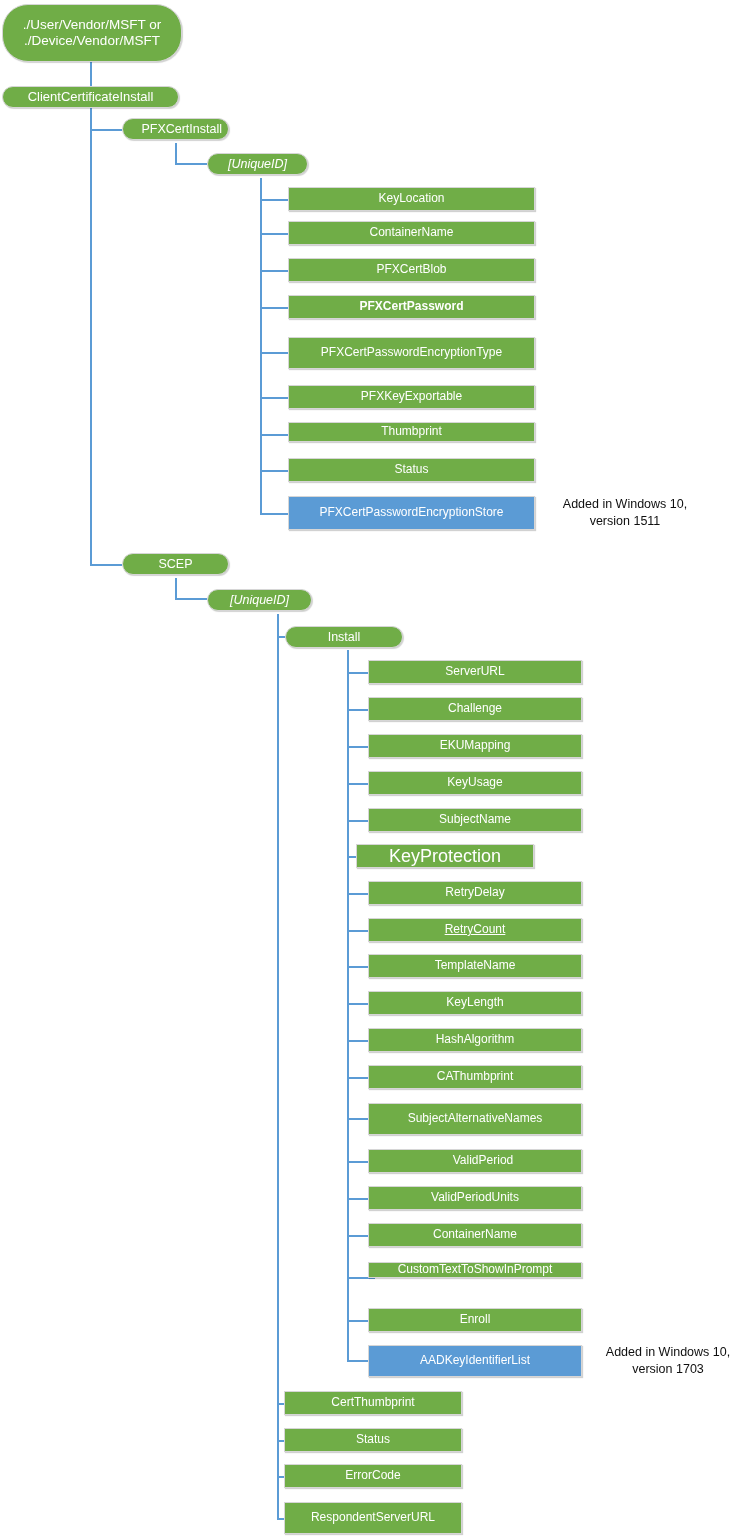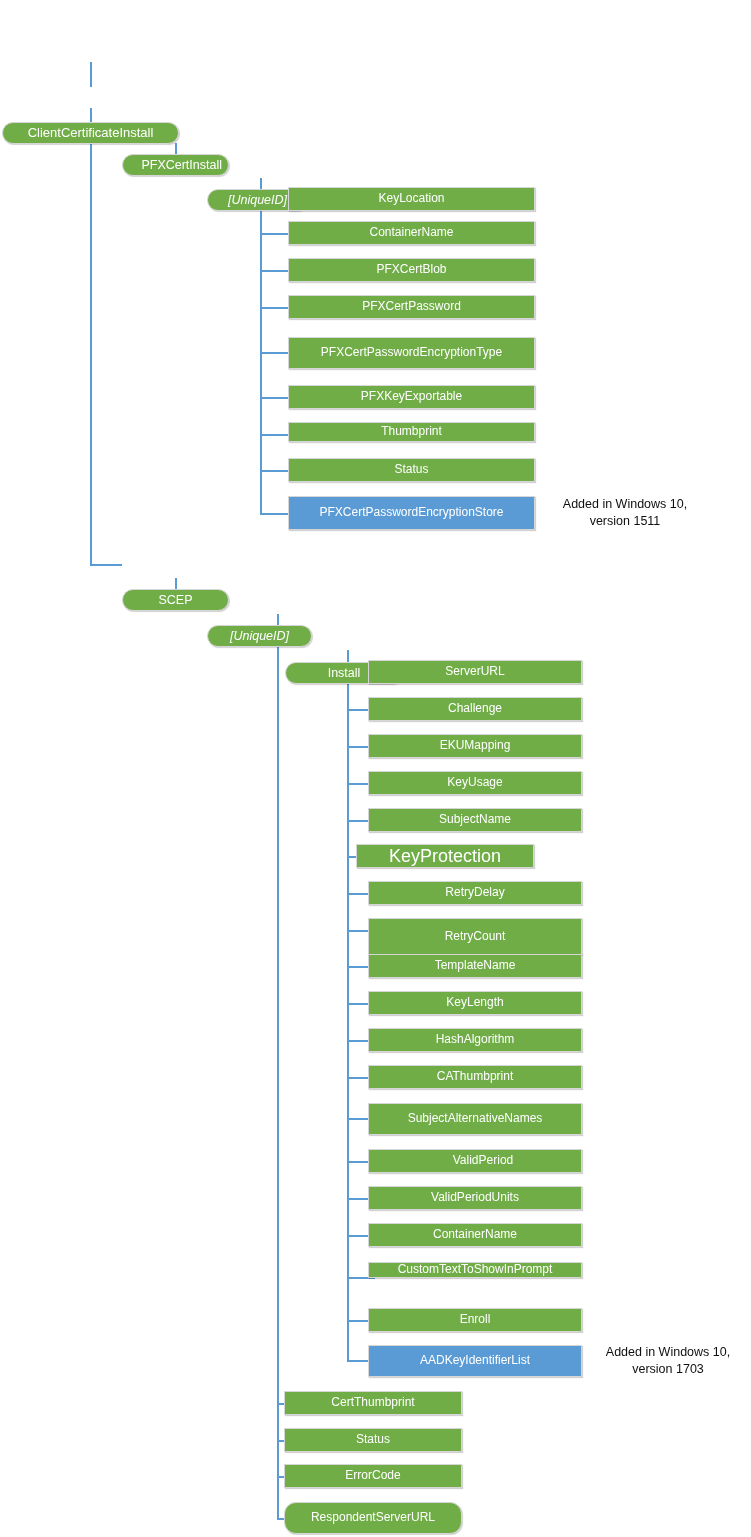--- a/index.html
+++ b/index.html
@@ -37,21 +37,21 @@
     color: #ffffff;
     font-family: "Liberation Sans", sans-serif;
     line-height: 1.15;
     border: 1px solid #d6d6d6;
     box-shadow: 1px 1px 1px rgba(0,0,0,0.18);
   }
   .node.green { background: #70AD47; }
   .node.blue  { background: #5B9BD5; }
 
   
-  .node.pill { border-radius: 16px; margin-top: 36px; }
+  .node.pill { border-radius: 16px; }
   .node.root { border-radius: 26px; }
 
   
   .node.leaf { border-radius: 0; }
 
   .node .label {
     display: block;
     padding: 0 6px;
     white-space: pre-line;
   }
@@ -120,20 +120,24 @@
   <div class="conn h" style="left:347px; top:1040px; width:28px;"></div>
   <div class="conn h" style="left:347px; top:1077px; width:28px;"></div>
   <div class="conn h" style="left:347px; top:1118px; width:28px;"></div>
   <div class="conn h" style="left:347px; top:1161px; width:28px;"></div>
   <div class="conn h" style="left:347px; top:1198px; width:28px;"></div>
   <div class="conn h" style="left:347px; top:1235px; width:28px;"></div>
   <div class="conn h" style="left:347px; top:1277px; width:28px;"></div>
   <div class="conn h" style="left:347px; top:1320px; width:28px;"></div>
   <div class="conn h" style="left:347px; top:1360px; width:28px;"></div>
 
+  <div class="node green root" style="left:2px; top:4px; width:180px; height:58px; font-size:13.5px;">
+    <span class="label">./User/Vendor/MSFT or
+./Device/Vendor/MSFT</span>
+  </div>
 
   <div class="node green pill" style="left:2px; top:86px; width:177px; height:22px; font-size:13px;">
     <span class="label">ClientCertificateInstall</span>
   </div>
 
   <div class="node green pill" style="left:122px; top:118px; width:107px; height:22px; font-size:12.5px;justify-content:flex-end;">
     <span class="label">PFXCertInstall</span>
   </div>
 
   <div class="node green pill italic" style="left:207px; top:153px; width:101px; height:22px; font-size:12.5px;">
@@ -155,21 +159,21 @@
   <div id="pfx-children">
       <div class="node leaf green" style="left: 288px; top: 187px; width: 247px; height: 24px; font-size: 12px;">
         <span class="label">KeyLocation</span>
       </div>
       <div class="node leaf green" style="left: 288px; top: 221px; width: 247px; height: 24px; font-size: 12px;">
         <span class="label">ContainerName</span>
       </div>
       <div class="node leaf green" style="left: 288px; top: 258px; width: 247px; height: 24px; font-size: 12px;">
         <span class="label">PFXCertBlob</span>
       </div>
-      <div class="node leaf green" style="left: 288px; top: 295px; width: 247px; height: 24px; font-size: 12px;">
+      <div class="node leaf green" style="left: 288px; top: 295px; width: 247px; height: 24px; font-size: 12px; font-weight: bold;">
         <span class="label">PFXCertPassword</span>
       </div>
       <div class="node leaf green" style="left: 288px; top: 337px; width: 247px; height: 32px; font-size: 12px;">
         <span class="label">PFXCertPasswordEncryptionType</span>
       </div>
       <div class="node leaf green" style="left: 288px; top: 385px; width: 247px; height: 24px; font-size: 12px;">
         <span class="label">PFXKeyExportable</span>
       </div>
       <div class="node leaf green" style="left: 288px; top: 422px; width: 247px; height: 20px; font-size: 12px;">
         <span class="label">Thumbprint</span>
@@ -197,21 +201,21 @@
       </div>
       <div class="node leaf green" style="left: 368px; top: 808px; width: 214px; height: 24px; font-size: 12px;">
         <span class="label">SubjectName</span>
       </div>
       <div class="node leaf green" style="left: 356px; top: 844px; width: 178px; height: 24px; font-size: 18px;">
         <span class="label">KeyProtection</span>
       </div>
       <div class="node leaf green" style="left: 368px; top: 881px; width: 214px; height: 24px; font-size: 12px;">
         <span class="label">RetryDelay</span>
       </div>
-      <div class="node leaf green" style="left: 368px; top: 918px; width: 214px; height: 37px; font-size: 12px;">
+      <div class="node leaf green" style="left: 368px; top: 918px; width: 214px; height: 24px; font-size: 12px; text-decoration: underline;">
         <span class="label">RetryCount</span>
       </div>
       <div class="node leaf green" style="left: 368px; top: 954px; width: 214px; height: 24px; font-size: 12px;">
         <span class="label">TemplateName</span>
       </div>
       <div class="node leaf green" style="left: 368px; top: 991px; width: 214px; height: 24px; font-size: 12px;">
         <span class="label">KeyLength</span>
       </div>
       <div class="node leaf green" style="left: 368px; top: 1028px; width: 214px; height: 24px; font-size: 12px;">
         <span class="label">HashAlgorithm</span>
@@ -245,21 +249,21 @@
   <div id="scep-children">
       <div class="node leaf green" style="left: 284px; top: 1391px; width: 178px; height: 24px; font-size: 12px;">
         <span class="label">CertThumbprint</span>
       </div>
       <div class="node leaf green" style="left: 284px; top: 1428px; width: 178px; height: 24px; font-size: 12px;">
         <span class="label">Status</span>
       </div>
       <div class="node leaf green" style="left: 284px; top: 1464px; width: 178px; height: 24px; font-size: 12px;">
         <span class="label">ErrorCode</span>
       </div>
-      <div class="node leaf green" style="left: 284px; top: 1502px; width: 178px; height: 32px; font-size: 12px; border-radius: 12px;">
+      <div class="node leaf green" style="left: 284px; top: 1502px; width: 178px; height: 32px; font-size: 12px;">
         <span class="label">RespondentServerURL</span>
       </div>
     </div>
 
   <div class="annotation" style="left:545px; top:496px; width:160px;">Added in Windows 10,
 version 1511</div>
 
   <div class="annotation" style="left:588px; top:1344px; width:160px;">Added in Windows 10,
 version 1703</div>
 

